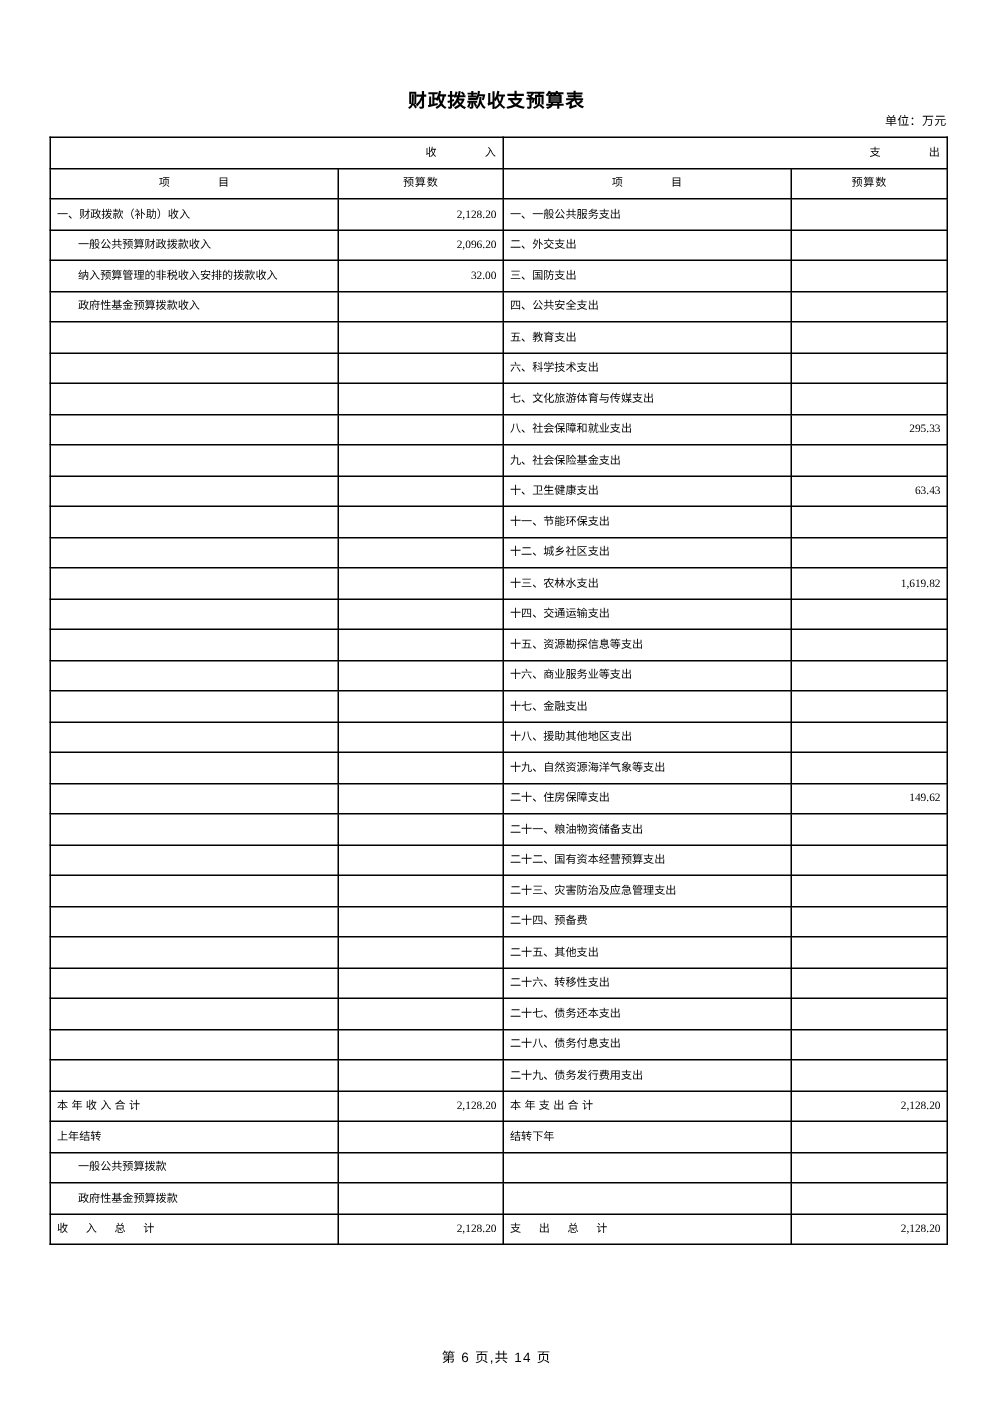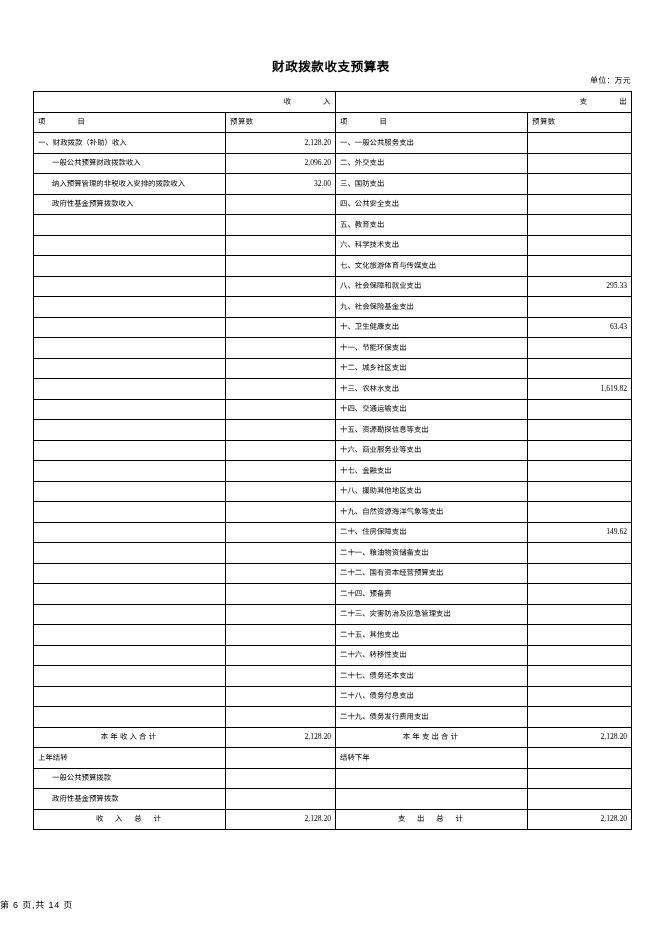--- a/index.html
+++ b/index.html
@@ -64,42 +64,43 @@
   col.c-item-l  { width: 192px; }
   col.c-amt-l   { width: 110px; }
   col.c-item-r  { width: 192px; }
   col.c-amt-r   { width: 104px; }
 
   td.side-head {
     text-align: right;
     letter-spacing: 0.5px;
   }
   td.col-head {
+    text-align: center;
     letter-spacing: 0.5px;
   }
   td.amt {
     text-align: right;
     padding-right: 5px;
     font-family: "Liberation Serif", "DejaVu Serif", serif;
     font-size: 7.6px;
   }
   td.item {
     text-align: left;
   }
   td.item.lvl0 { padding-left: 4px; margin-left: 40px; }
   td.item.lvl1 { padding-left: 18px; }
   td.total {
-    text-align: center;
     letter-spacing: 2.2px;
   }
   .footer {
     position: absolute;
     left: 0;
     top: 898px;
     width: 662px;
+    text-align: center;
     font-size: 9px;
     font-family: "Liberation Sans", "DejaVu Sans", sans-serif;
     letter-spacing: 0.8px;
   }
 </style>
 </head>
 <body>
 
 <div class="page">
 
@@ -253,27 +254,27 @@
         </tr>
         <tr>
           <td class="item lvl0"></td>
           <td class="amt"></td>
           <td class="item lvl0">二十二、国有资本经营预算支出</td>
           <td class="amt"></td>
         </tr>
         <tr>
           <td class="item lvl0"></td>
           <td class="amt"></td>
+          <td class="item lvl0">二十三、灾害防治及应急管理支出</td>
+          <td class="amt"></td>
+        </tr>
+        <tr>
+          <td class="item lvl0"></td>
+          <td class="amt"></td>
           <td class="item lvl0">二十四、预备费</td>
-          <td class="amt"></td>
-        </tr>
-        <tr>
-          <td class="item lvl0"></td>
-          <td class="amt"></td>
-          <td class="item lvl0">二十三、灾害防治及应急管理支出</td>
           <td class="amt"></td>
         </tr>
         <tr>
           <td class="item lvl0"></td>
           <td class="amt"></td>
           <td class="item lvl0">二十五、其他支出</td>
           <td class="amt"></td>
         </tr>
         <tr>
           <td class="item lvl0"></td>

